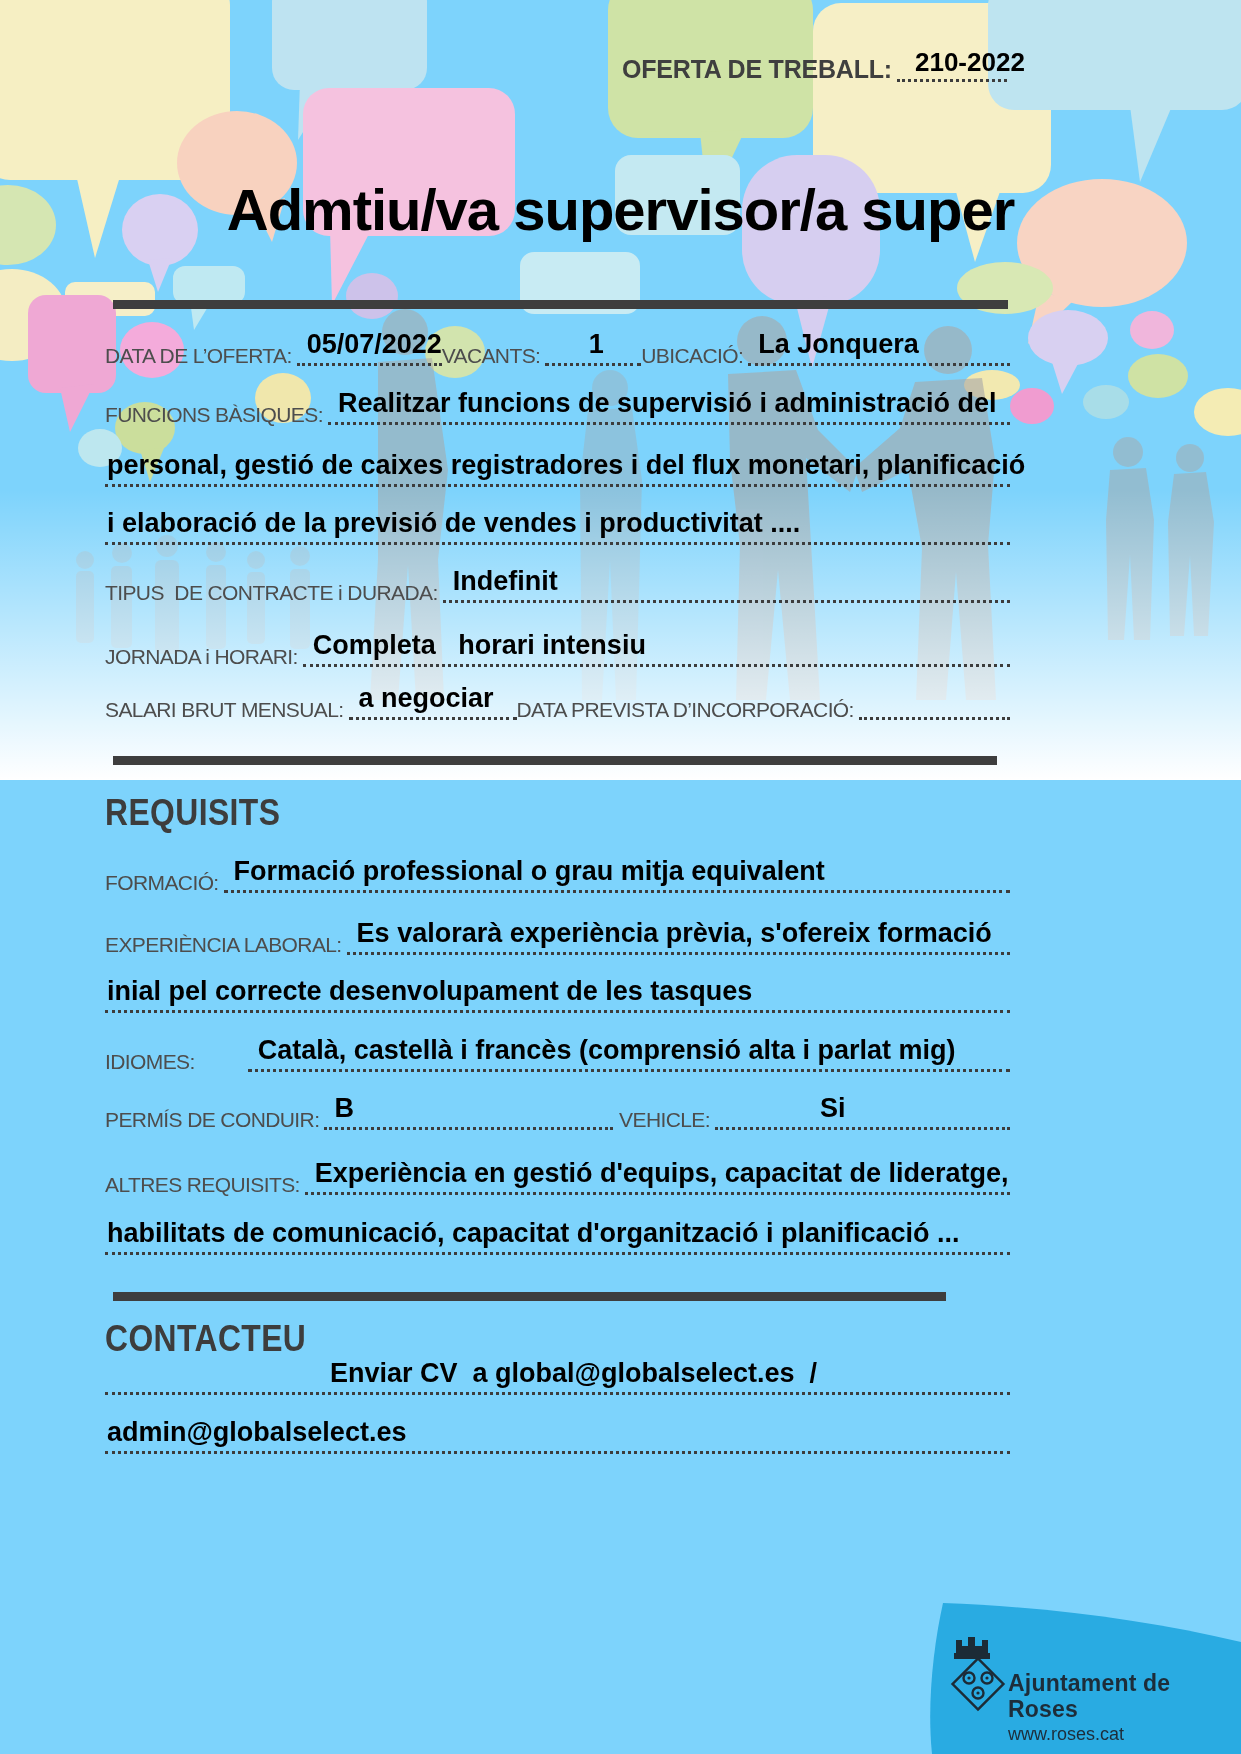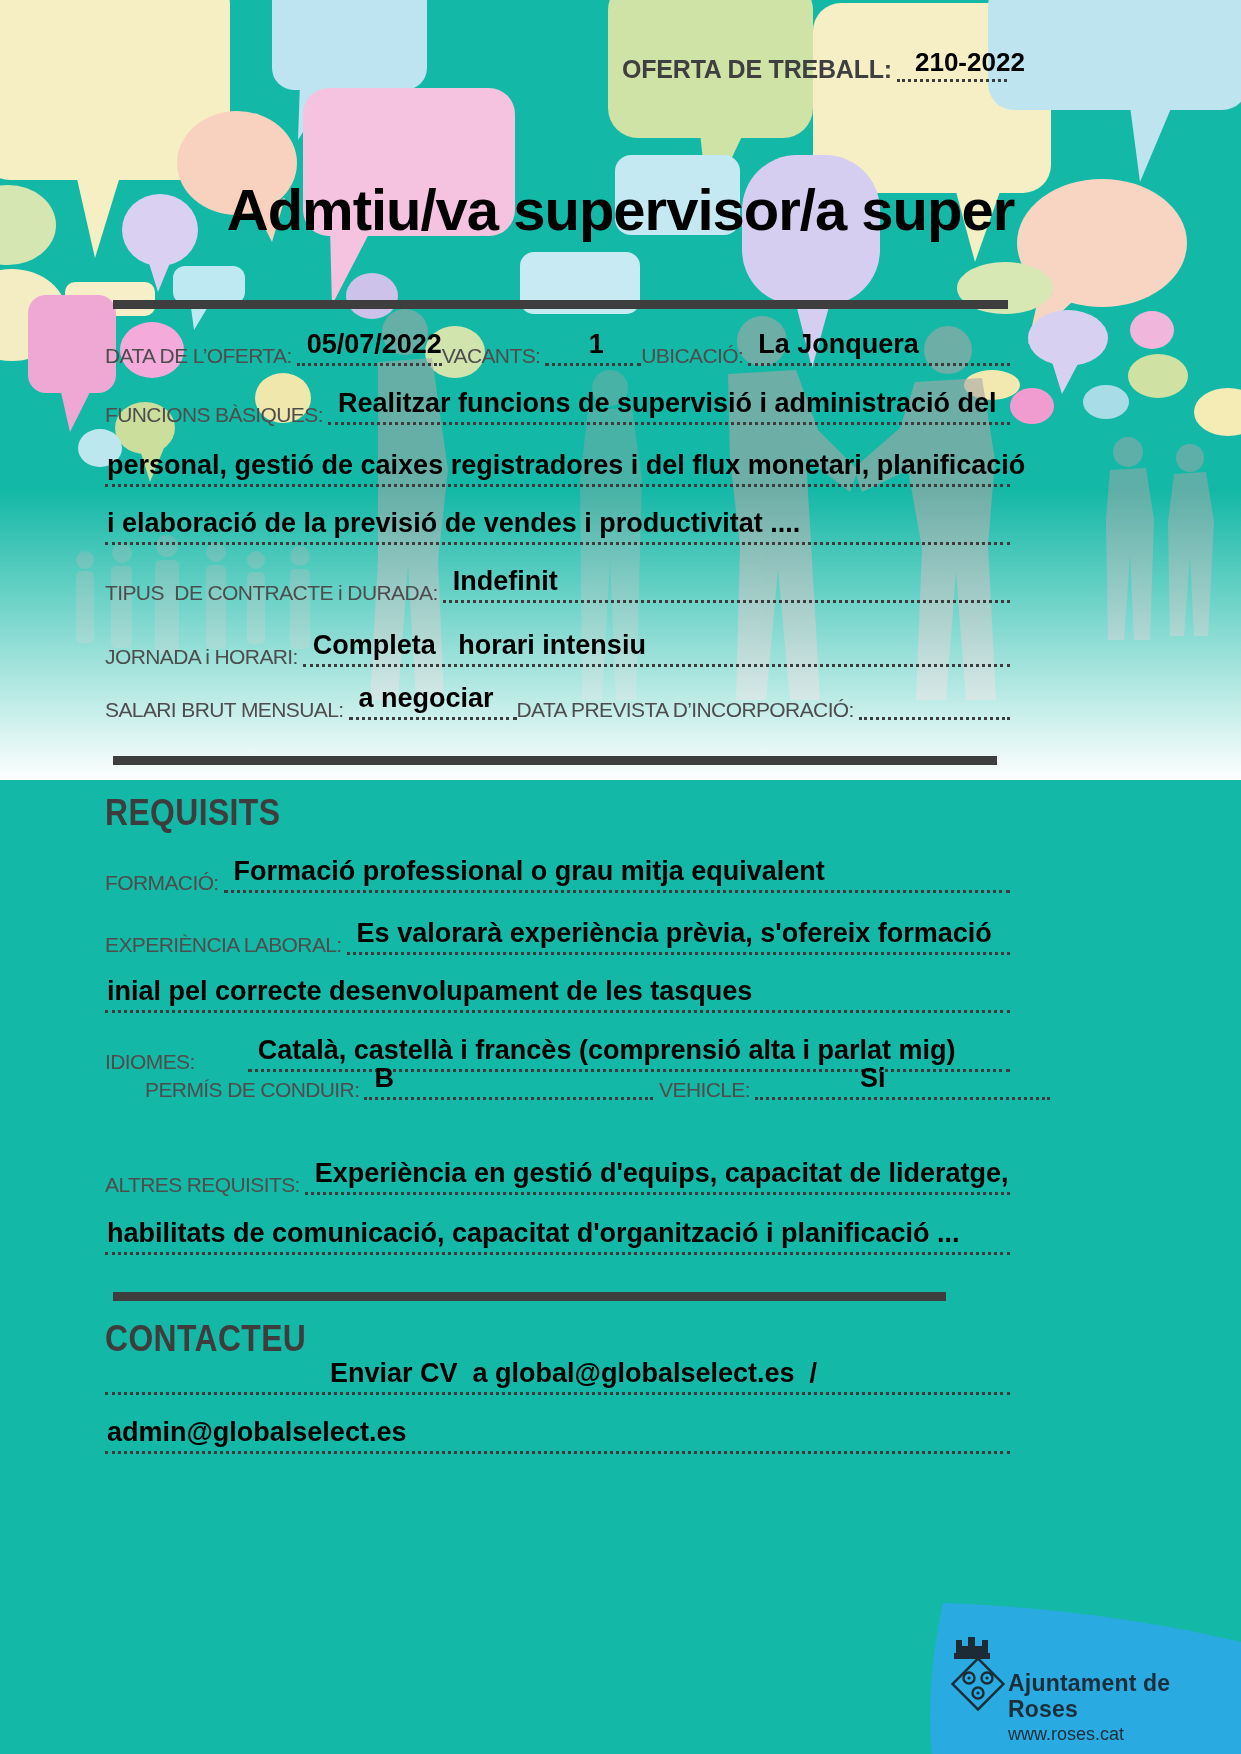--- a/index.html
+++ b/index.html
@@ -1,18 +1,18 @@
 <!DOCTYPE html>
 <html><head>
 <meta charset="utf-8">
 <style>
   html,body { margin:0; padding:0; background:#e8e8e8; }
   .page {
     position:relative; width:1241px; height:1754px; margin:0 auto;
-    background:#14b8a6; overflow:hidden;
+    background:#7dd3fc; overflow:hidden;
     font-family:"Liberation Sans", sans-serif; color:#000;
   }
   .bg { position:absolute; left:0; top:0; pointer-events:none; }
 
   
   .row { position:absolute; left:105px; width:905px; height:56px; display:flex; align-items:flex-end; }
   .label {
     font-size:21px; color:#4d4d4d; letter-spacing:-0.6px;
     white-space:pre; line-height:1.02; padding-right:5px;
   }
@@ -250,21 +250,21 @@
     </span>
   </div>
 
   <div class="row" style="top:1016px;gap:48px;">
     <span class="label">IDIOMES:</span>
     <span class="fill grow">
       <span class="val">Català, castellà i francès (comprensió alta i parlat mig)</span>
     </span>
   </div>
 
-  <div class="row" style="top:1044px;margin-left:40px;">
+  <div class="row" style="top:1074px;">
     <span class="label">PERMÍS DE CONDUIR:</span>
     <span class="fill grow">
       <span class="val">B</span>
     </span>
     <span class="label" style="margin-left:6px;">VEHICLE:</span>
     <span class="fill" style="width:295px;">
       <span class="val indent-md">Si</span>
     </span>
   </div>
 

